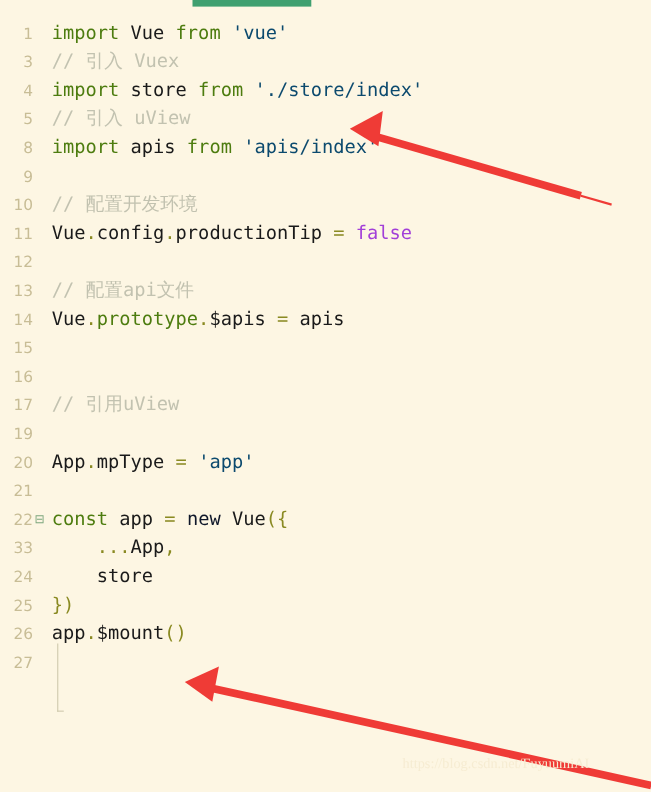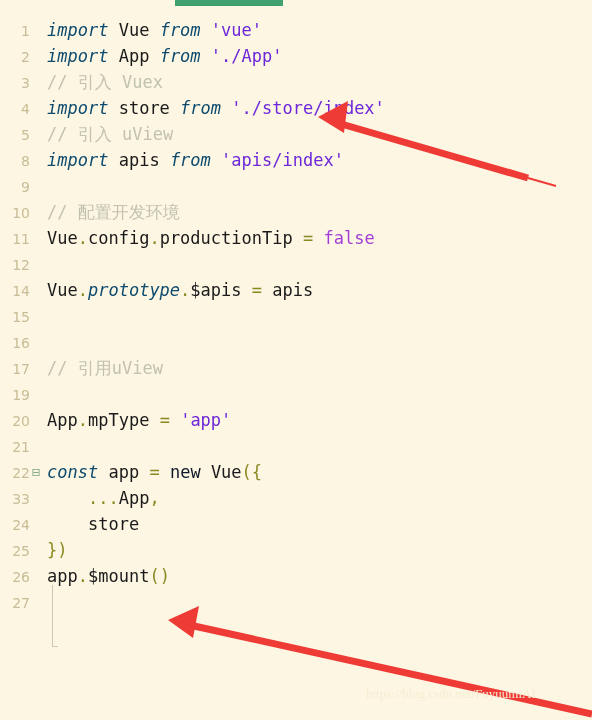--- a/index.html
+++ b/index.html
@@ -67,23 +67,23 @@
     vertical-align: middle;
   }
 
   .code {
     display: inline-block;
     margin-left: 5px;
     vertical-align: baseline;
   }
 
   
-  .kw      { color: #0c4a6e; font-style: italic; }   
+  .kw      { color: #4d7c0f; }   
   .ident   { color: #1a1a1a; }
-  .str     { color: #6d28d9; }
+  .str     { color: #0c4a6e; }
   .cmt     { color: #c2c2b0; text-align: right; }
   .punct   { color: #8a8a22; }
   .op      { color: #8a8a22; }
   .bool    { color: #a23fd8; }
   .newkw   { color: #0f172a; }
   .plain   { color: #1a1a1a; }
 
   
   .indent-guide {
     position: absolute;
@@ -125,29 +125,29 @@
 </style>
 </head>
 <body>
 
 <div id="editor">
 
   <div class="top-marker"></div>
 
   <div class="code-area" id="code-area">
       <div class="line"><span class="gutter">1</span><span class="fold"></span><span class="code"><span class="kw">import</span><span class="plain"> </span><span class="ident">Vue</span><span class="plain"> </span><span class="kw">from</span><span class="plain"> </span><span class="str">'vue'</span></span></div>
-      <div class="line"><span class="gutter">2</span><span class="fold"></span><span class="code"><span class="kw">import</span><span class="plain"> </span><span class="ident">App</span><span class="plain"> </span><span class="kw">from</span><span class="plain"> </span><span class="str">'./App'</span></span></div>
       <div class="line"><span class="gutter">3</span><span class="fold"></span><span class="code"><span class="cmt">// 引入 Vuex</span></span></div>
       <div class="line"><span class="gutter">4</span><span class="fold"></span><span class="code"><span class="kw">import</span><span class="plain"> </span><span class="ident">store</span><span class="plain"> </span><span class="kw">from</span><span class="plain"> </span><span class="str">'./store/index'</span></span></div>
       <div class="line"><span class="gutter">5</span><span class="fold"></span><span class="code"><span class="cmt">// 引入 uView</span></span></div>
       <div class="line"><span class="gutter">8</span><span class="fold"></span><span class="code"><span class="kw">import</span><span class="plain"> </span><span class="ident">apis</span><span class="plain"> </span><span class="kw">from</span><span class="plain"> </span><span class="str">'apis/index'</span></span></div>
       <div class="line"><span class="gutter">9</span><span class="fold"></span><span class="code"></span></div>
       <div class="line"><span class="gutter">10</span><span class="fold"></span><span class="code"><span class="cmt">// 配置开发环境</span></span></div>
       <div class="line"><span class="gutter">11</span><span class="fold"></span><span class="code"><span class="ident">Vue</span><span class="punct">.</span><span class="ident">config</span><span class="punct">.</span><span class="ident">productionTip</span><span class="plain"> </span><span class="op">=</span><span class="plain"> </span><span class="bool">false</span></span></div>
       <div class="line"><span class="gutter">12</span><span class="fold"></span><span class="code"></span></div>
+      <div class="line"><span class="gutter">13</span><span class="fold"></span><span class="code"><span class="cmt">// 配置api文件</span></span></div>
       <div class="line"><span class="gutter">14</span><span class="fold"></span><span class="code"><span class="ident">Vue</span><span class="punct">.</span><span class="kw">prototype</span><span class="punct">.</span><span class="ident">$apis</span><span class="plain"> </span><span class="op">=</span><span class="plain"> </span><span class="ident">apis</span></span></div>
       <div class="line"><span class="gutter">15</span><span class="fold"></span><span class="code"></span></div>
       <div class="line"><span class="gutter">16</span><span class="fold"></span><span class="code"></span></div>
       <div class="line"><span class="gutter">17</span><span class="fold"></span><span class="code"><span class="cmt">// 引用uView</span></span></div>
       <div class="line"><span class="gutter">19</span><span class="fold"></span><span class="code"></span></div>
       <div class="line"><span class="gutter">20</span><span class="fold"></span><span class="code"><span class="ident">App</span><span class="punct">.</span><span class="ident">mpType</span><span class="plain"> </span><span class="op">=</span><span class="plain"> </span><span class="str">'app'</span></span></div>
       <div class="line"><span class="gutter">21</span><span class="fold"></span><span class="code"></span></div>
       <div class="line"><span class="gutter">22</span><span class="fold">⊟</span><span class="code"><span class="kw">const</span><span class="plain"> </span><span class="ident">app</span><span class="plain"> </span><span class="op">=</span><span class="plain"> </span><span class="newkw">new</span><span class="plain"> </span><span class="ident">Vue</span><span class="punct">({</span></span></div>
       <div class="line"><span class="gutter">33</span><span class="fold"></span><span class="code"><span class="plain">    </span><span class="punct">...</span><span class="ident">App</span><span class="punct">,</span></span></div>
       <div class="line"><span class="gutter">24</span><span class="fold"></span><span class="code"><span class="plain">    </span><span class="ident">store</span></span></div>

